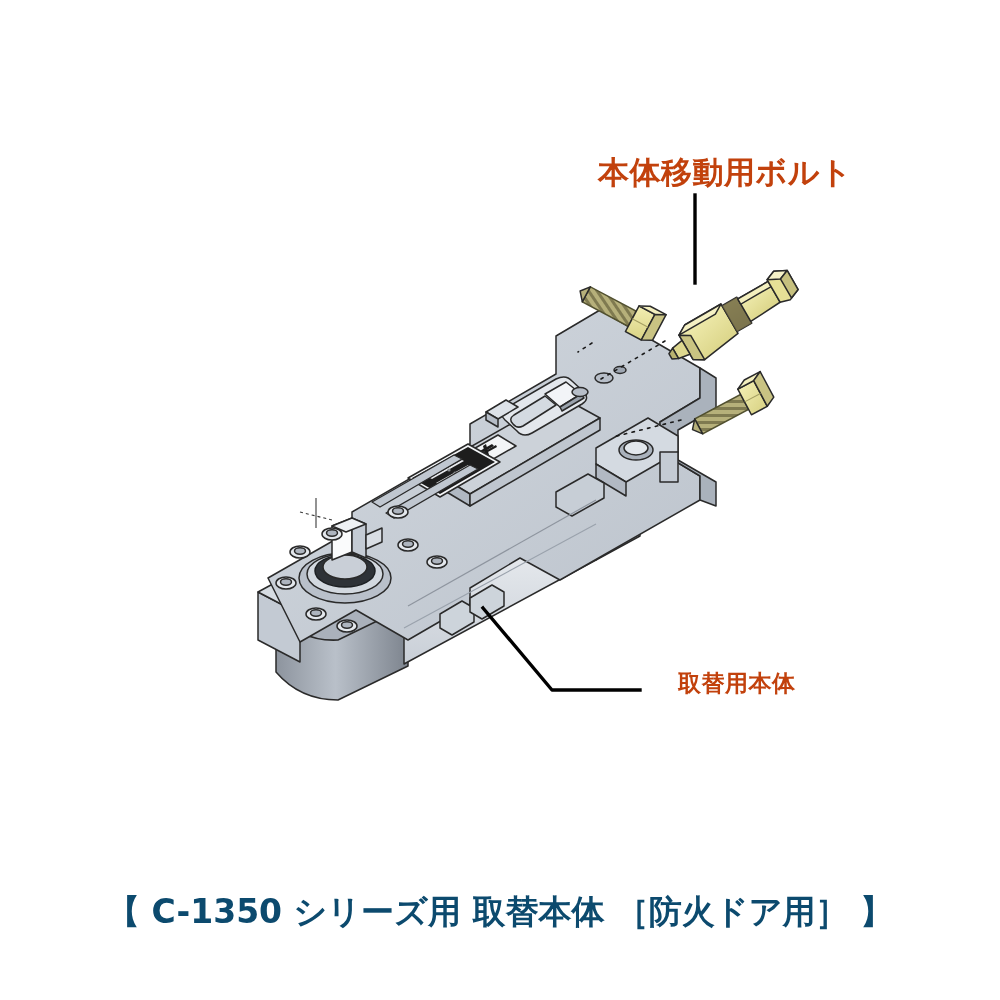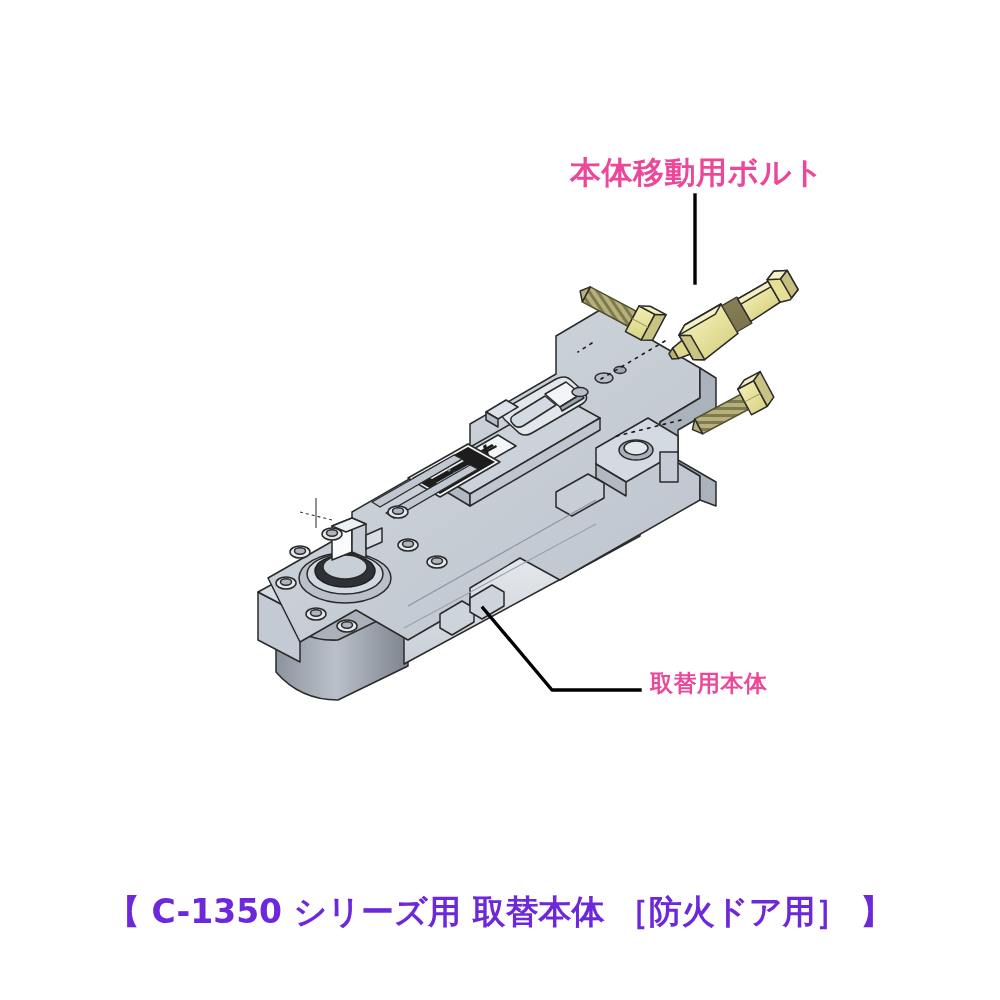--- a/index.html
+++ b/index.html
@@ -1,25 +1,25 @@
 <!DOCTYPE html>
 <html><head>
 <meta charset="utf-8">
 <style>
   html,body{margin:0;padding:0;background:#ffffff;}
   body{width:1000px;height:1000px;overflow:hidden;
        font-family:"DejaVu Sans","Liberation Sans",sans-serif;}
   #stage{position:relative;width:1000px;height:1000px;background:#fff;}
   svg#fig{position:absolute;left:0;top:0;width:1000px;height:1000px;display:block;}
-  .lbl{position:absolute;white-space:nowrap;color:#ec4899;font-weight:700;
-       font-family:Liberation Serif, serif;}
+  .lbl{position:absolute;white-space:nowrap;color:#c2410c;font-weight:700;
+       font-family:Liberation Serif, serif;margin-left:28px;}
   #label-bolt{left:570px;top:152px;font-size:31px;letter-spacing:.5px;}
   #label-body{left:650px;top:668px;font-size:23px;letter-spacing:.5px;}
   #caption{position:absolute;left:0;top:890px;width:1000px;text-align:center;
-           font-size:33px;font-weight:700;color:#6d28d9;letter-spacing:0px;
+           font-size:33px;font-weight:700;color:#0c4a6e;letter-spacing:0px;
            font-family:"DejaVu Sans","Liberation Sans",sans-serif;}
 </style>
 </head>
 <body>
 
 <div id="stage">
 
   <svg id="fig" viewBox="0 0 1000 1000">
     <defs>
       <linearGradient id="gTop" x1="0" y1="0" x2="1" y2="1">

